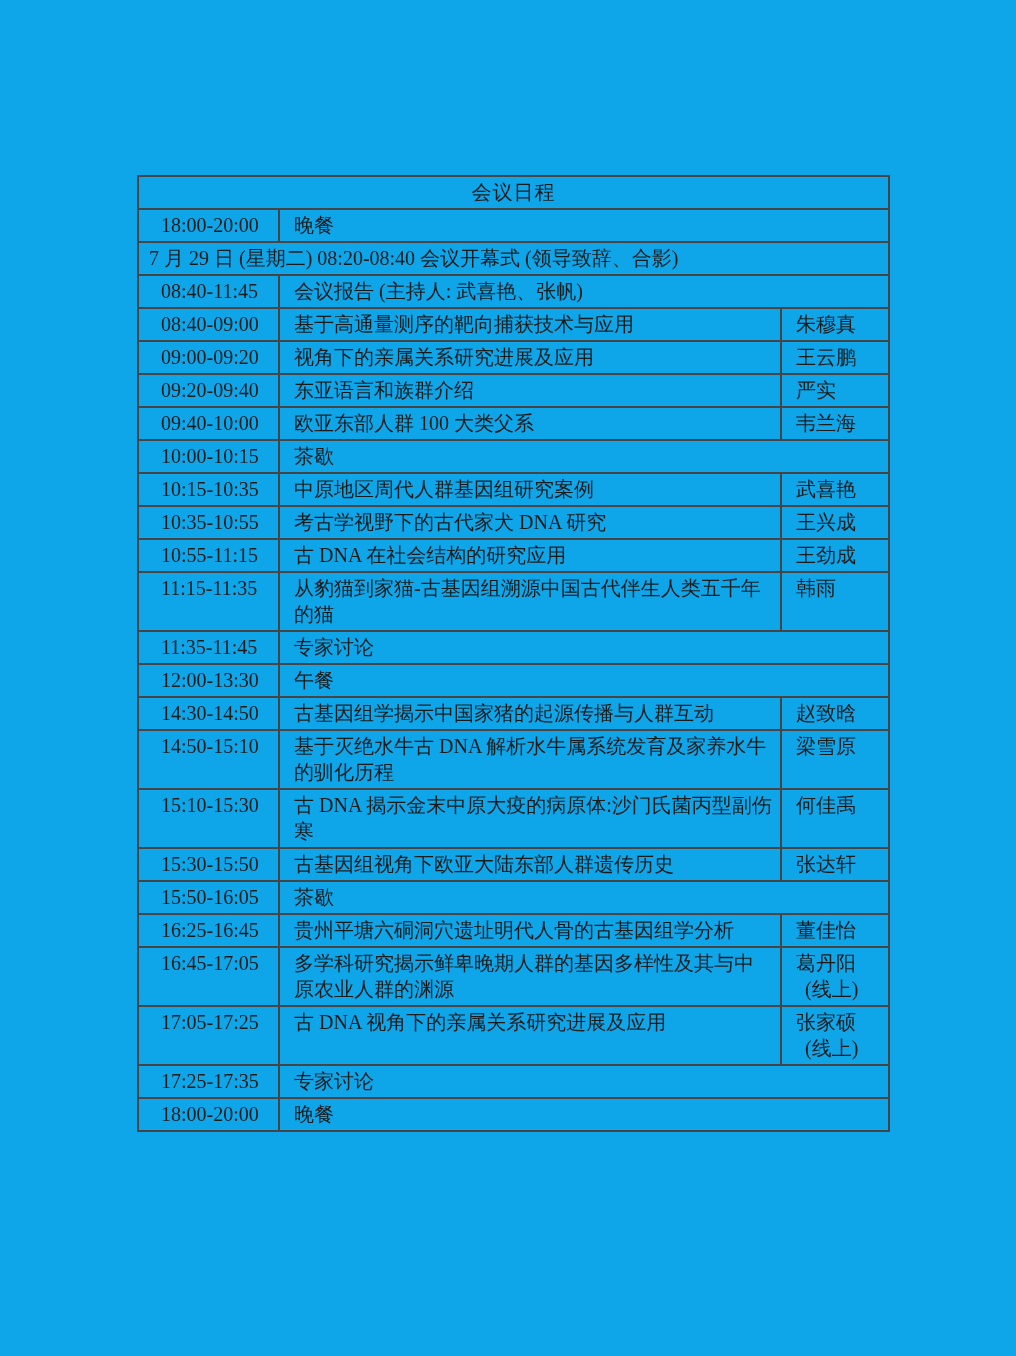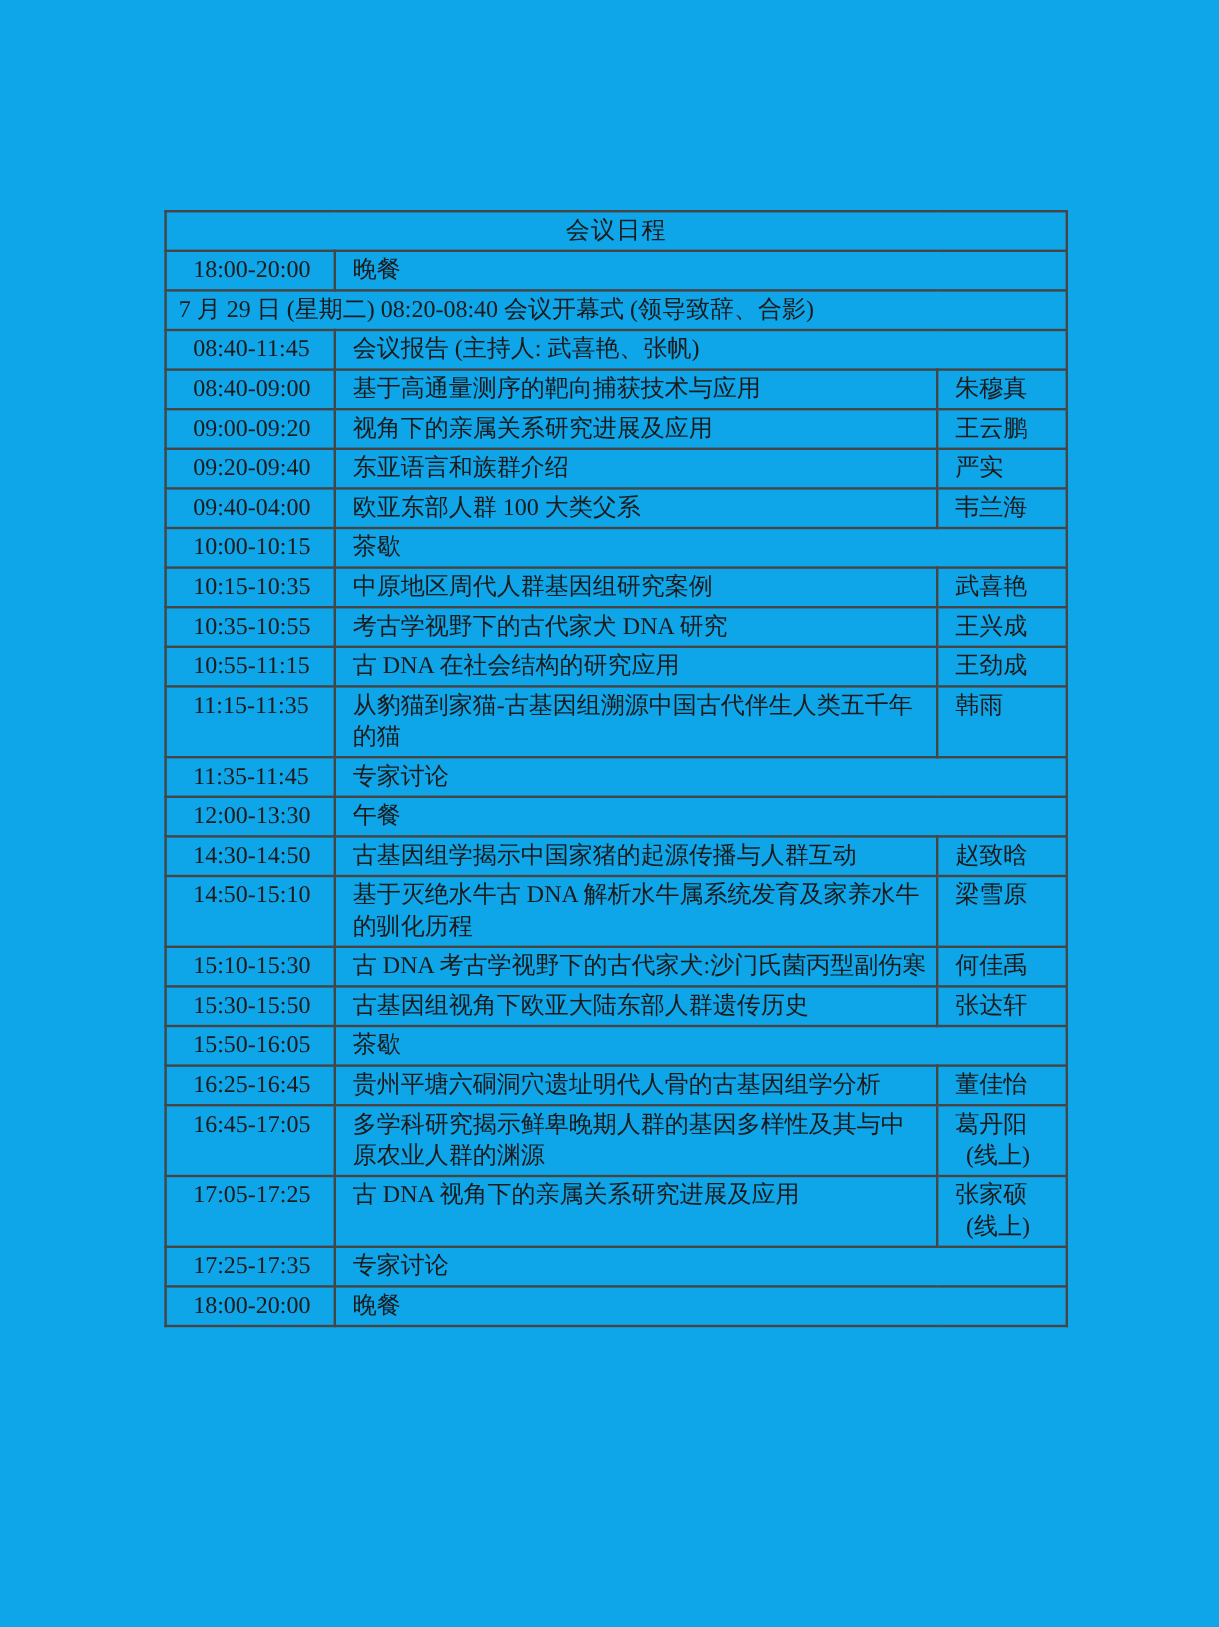--- a/index.html
+++ b/index.html
@@ -93,21 +93,21 @@
           </td>
         </tr>
         <tr>
           <td class="time-cell">09:20-09:40</td>
           <td class="event-cell">东亚语言和族群介绍</td>
           <td class="speaker-cell">
             <div class="speaker-name">严实</div>
           </td>
         </tr>
         <tr>
-          <td class="time-cell">09:40-04:00</td>
+          <td class="time-cell">09:40-10:00</td>
           <td class="event-cell">欧亚东部人群 100 大类父系</td>
           <td class="speaker-cell">
             <div class="speaker-name">韦兰海</div>
           </td>
         </tr>
         <tr>
           <td class="time-cell">10:00-10:15</td>
           <td colspan="2" class="event-cell">茶歇</td>
         </tr>
         <tr>
@@ -155,21 +155,21 @@
         </tr>
         <tr>
           <td class="time-cell">14:50-15:10</td>
           <td class="event-cell">基于灭绝水牛古 DNA 解析水牛属系统发育及家养水牛的驯化历程</td>
           <td class="speaker-cell">
             <div class="speaker-name">梁雪原</div>
           </td>
         </tr>
         <tr>
           <td class="time-cell">15:10-15:30</td>
-          <td class="event-cell">古 DNA 考古学视野下的古代家犬:沙门氏菌丙型副伤寒</td>
+          <td class="event-cell">古 DNA 揭示金末中原大疫的病原体:沙门氏菌丙型副伤寒</td>
           <td class="speaker-cell">
             <div class="speaker-name">何佳禹</div>
           </td>
         </tr>
         <tr>
           <td class="time-cell">15:30-15:50</td>
           <td class="event-cell">古基因组视角下欧亚大陆东部人群遗传历史</td>
           <td class="speaker-cell">
             <div class="speaker-name">张达轩</div>
           </td>

